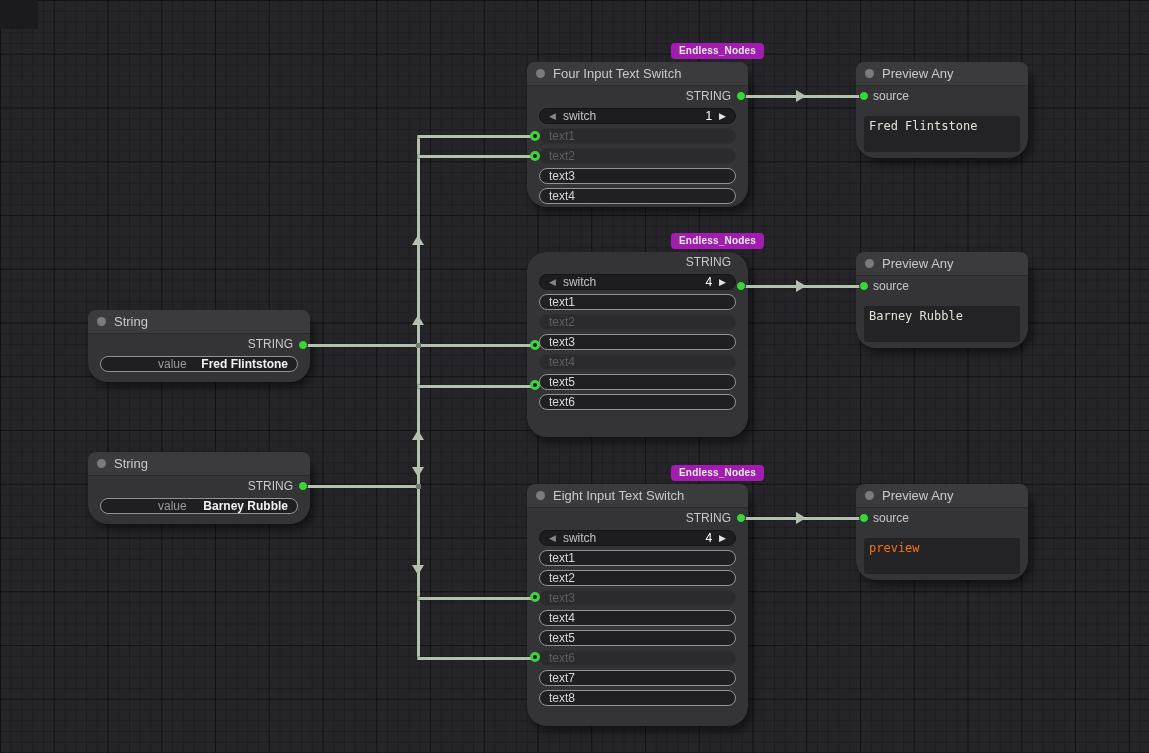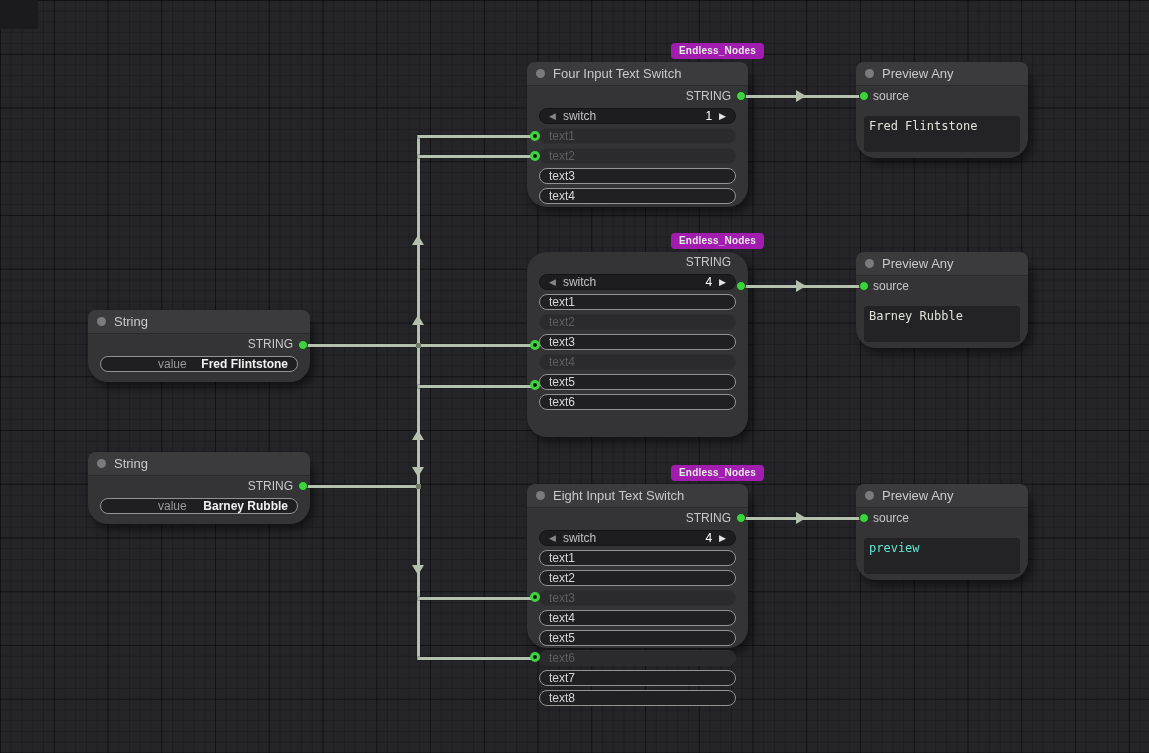--- a/index.html
+++ b/index.html
@@ -49,21 +49,21 @@
   .vw{background:#1f1f21;border:1px solid #939393;justify-content:space-between;}
   .vw .vname{color:#9a9a9a;margin-left:48px;}
   .vw .vval{color:#f1f1f1;font-weight:700;}
 
   
   .pbox{
     position:absolute;left:8px;right:8px;top:54px;height:36px;
     background:#232326;border-radius:3px;padding:3px 5px;box-sizing:border-box;
     font-family:"DejaVu Sans Mono",monospace;font-size:12px;color:#dfe3d9;
   }
-  .pbox.muted{color:#5eead4;}
+  .pbox.muted{color:#f97316;}
 
   
   .badge{
     position:absolute;z-index:2;background:#a21caf;color:#e3eee3;
     font-size:10px;font-weight:700;padding:2px 8px 3px;border-radius:4px;
     letter-spacing:.2px;
   }
 
   
   .wire{position:absolute;background:#b5c1af;z-index:2;box-shadow:0 0 0 .5px rgba(20,25,18,.55);}
@@ -194,21 +194,21 @@
         <span>text5</span>
       </div>
     </div>
   <div class="row">
       <div class="widget tw">
         <span>text6</span>
       </div>
     </div>
 </div>
 
-<div class="node" style="left:527px;top:484px;width:221px;height:164px;">
+<div class="node" style="left:527px;top:484px;width:221px;height:242px;">
   <div class="node-header">
     <span class="title-dot"></span>
     <span class="node-title">Eight Input Text Switch</span>
   </div>
   <div class="row out-row">
       <span class="out-label">STRING</span>
     </div>
   <div class="row">
     <div class="widget sw">
       <span class="warrow">◀</span>

